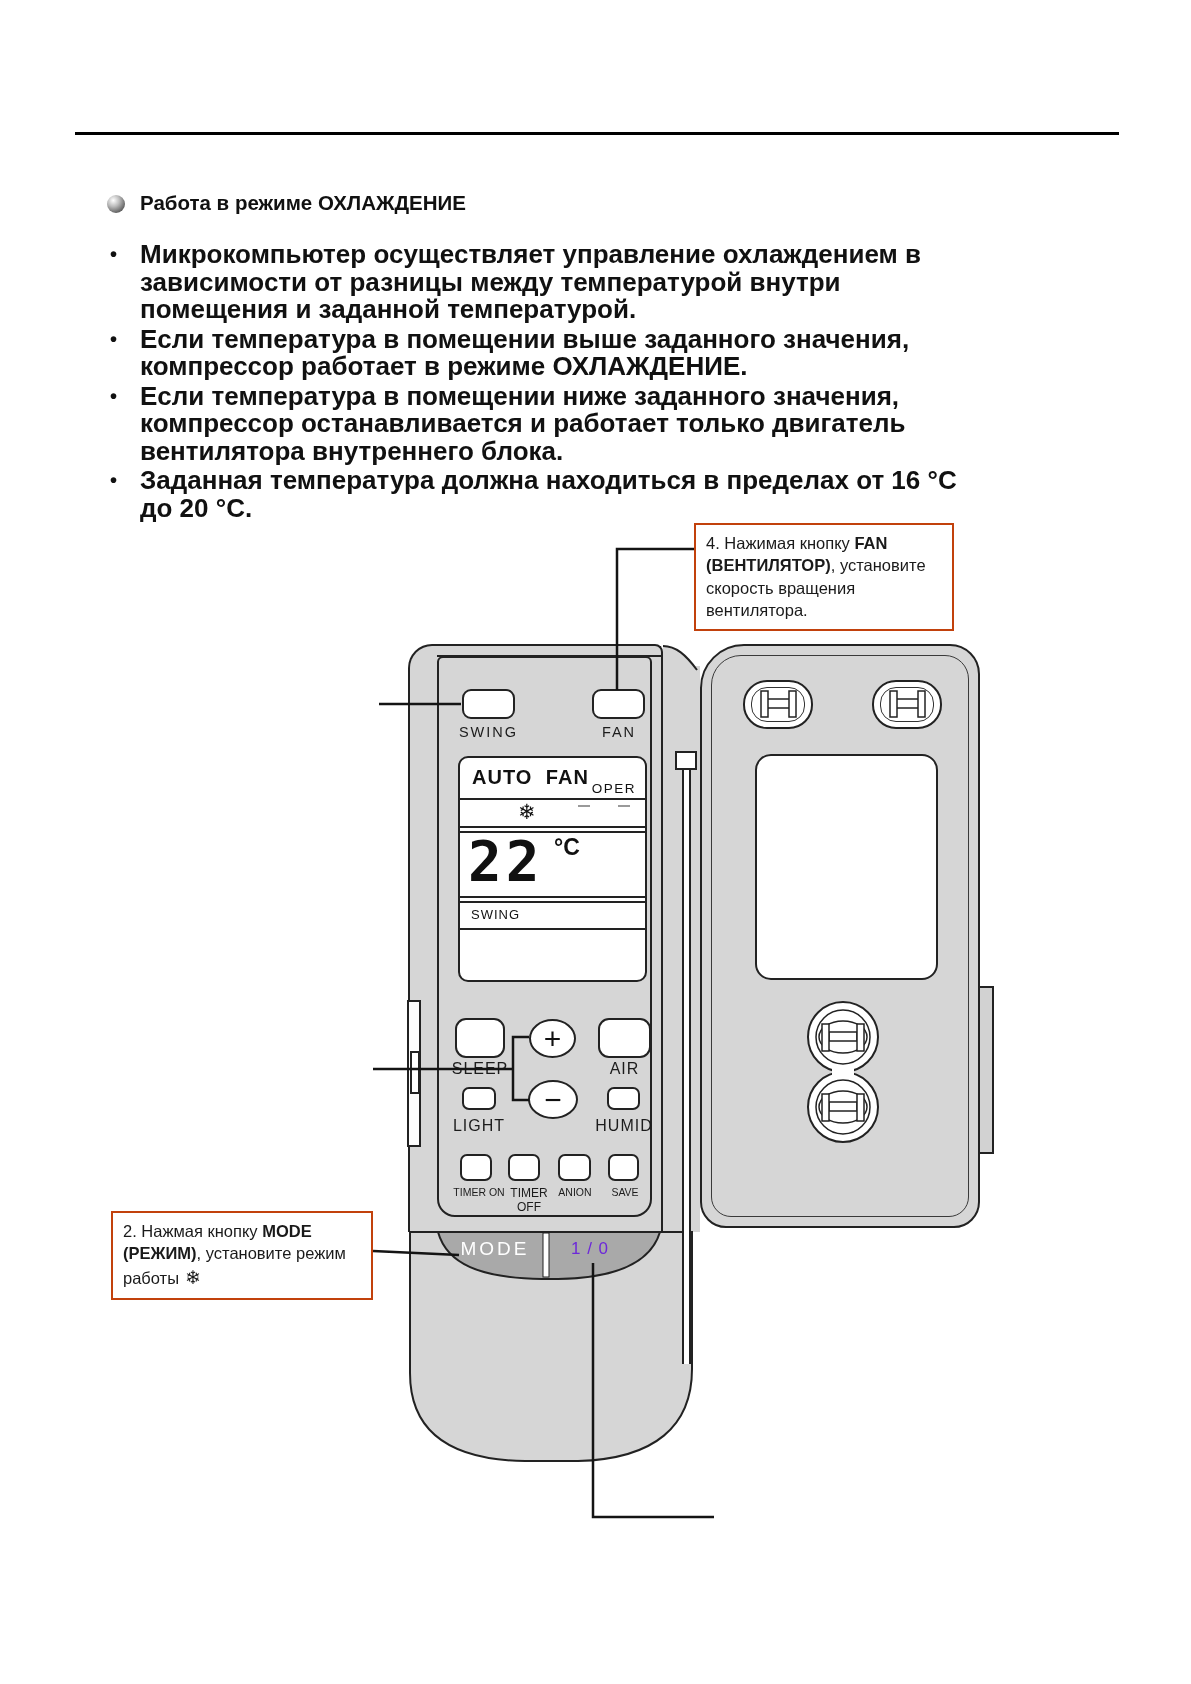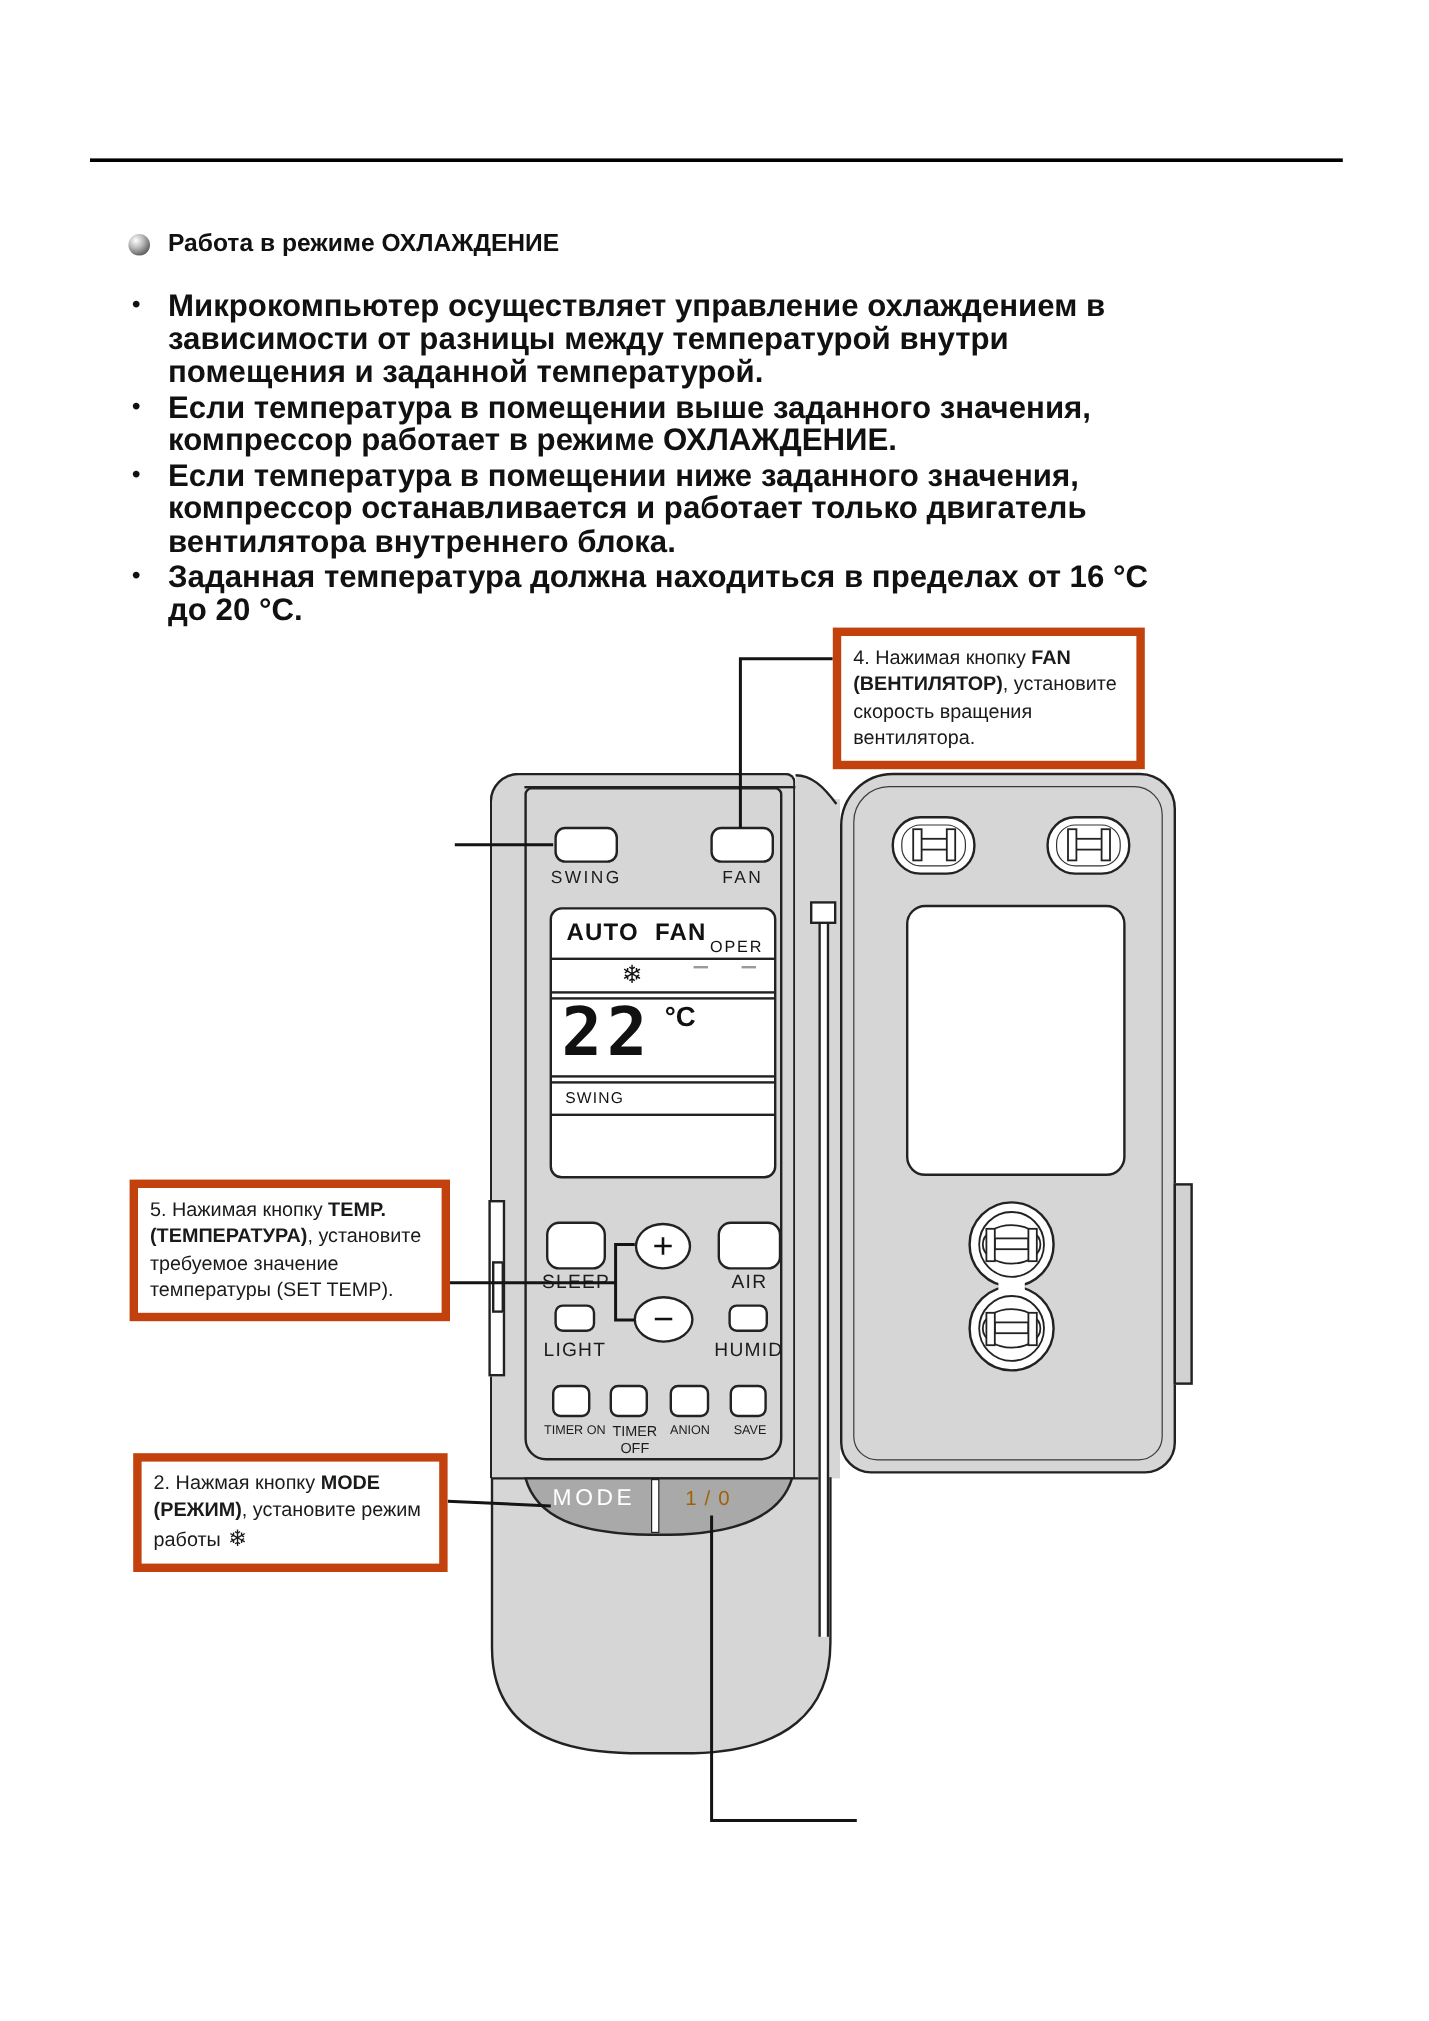--- a/index.html
+++ b/index.html
@@ -12,21 +12,21 @@
       background:radial-gradient(circle at 35% 30%, #ffffff 0%, #bdbdbd 35%, #6b6b6b 70%, #2c2c2c 100%);}
   .title{position:absolute;left:140px;top:170px;font-size:20.5px;font-weight:700;}
 
   
   .bullets{position:absolute;left:110px;top:220px;width:865px;}
   .b-row{display:flex;margin-bottom:2px;}
   .b-dot{width:30px;font-size:20px;font-weight:700;line-height:27.5px;}
   .b-text{width:830px;font-size:26px;font-weight:700;line-height:27.5px;}
 
   
-  .callout{position:absolute;background:#fff;border:7px solid #c2410c;padding:7px 10px;
+  .callout{position:absolute;background:#fff;border:2px solid #c2410c;padding:7px 10px;
            font-size:16.5px;line-height:1.36;color:#1a1a1a;box-sizing:border-box;}
   .box4{left:694px;top:502px;width:260px;}
   .box3{left:108px;top:634px;width:271px;}
   .box5{left:108px;top:962px;width:267px;}
   .box2{left:111px;top:1190px;width:262px;}
   .box1{left:714px;top:1454px;width:312px;}
   .snow-inline{font-size:19px;margin-left:6px;}
 
   
   .remote-body{position:absolute;left:408px;top:623px;width:255px;height:588px;background:#d6d6d6;
@@ -79,21 +79,21 @@
   .fan-lbl{left:588px;top:703px;width:62px;font-size:14.5px;letter-spacing:2px;}
   .sleep-lbl{left:444px;top:1039px;width:72px;font-size:16px;letter-spacing:1px;}
   .air-lbl{left:596px;top:1039px;width:57px;font-size:16px;letter-spacing:1px;}
   .light-lbl{left:445px;top:1096px;width:68px;font-size:16px;letter-spacing:1px;}
   .humid-lbl{left:589px;top:1096px;width:70px;font-size:16px;letter-spacing:1px;}
   .ton-lbl{left:448px;top:1165px;width:62px;font-size:10.5px;}
   .toff-lbl{left:497px;top:1165px;width:64px;font-size:12px;}
   .anion-lbl{left:549px;top:1165px;width:52px;font-size:10.5px;}
   .save-lbl{left:600px;top:1165px;width:50px;font-size:10.5px;}
   .mode-lbl{left:440px;top:1217px;width:110px;font-size:19px;letter-spacing:3px;color:#fff;}
-  .power-lbl{left:545px;top:1218px;width:90px;font-size:17px;letter-spacing:1px;color:#a16207;}
+  .power-lbl{left:545px;top:1218px;width:90px;font-size:17px;letter-spacing:1px;color:#6d28d9;}
 
   
   .cover{position:absolute;left:700px;top:623px;width:280px;height:584px;background:#d6d6d6;
       border:2.5px solid #222;border-radius:44px 30px 26px 26px;box-sizing:border-box;}
   .cover-inner{position:absolute;left:711px;top:634px;width:258px;height:562px;
       border:1.5px solid #3a3a3a;border-radius:30px 24px 20px 20px;box-sizing:border-box;}
   .slider{position:absolute;top:659px;width:70px;height:49px;background:#fff;border:2px solid #222;
       border-radius:24px;box-sizing:border-box;}
   .s1{left:743px;} .s2{left:872px;}
   .slider-inner{position:absolute;top:666px;width:54px;height:35px;border:1.5px solid #333;
@@ -242,20 +242,17 @@
   </svg>
 
   <div class="hinge-slit"></div>
   <div class="hinge-notch"></div>
   <div class="lbl mode-lbl">MODE</div>
   <div class="lbl power-lbl">1 / 0</div>
 
   <div class="callout box4">
     <span>4. Нажимая кнопку </span><b>FAN (ВЕНТИЛЯТОР)</b><span>, установите скорость вращения вентилятора.</span>
   </div>
-  <div class="callout box5">
-    <span>5. Нажимая кнопку </span><b>TEMP. (ТЕМПЕРАТУРА)</b><span>, установите требуемое значение температуры (SET TEMP).</span>
-  </div>
   <div class="callout box2">
     <span>2. Нажмая кнопку </span><b>MODE (РЕЖИМ)</b><span>, установите режим работы</span><span class="snow-inline">❄</span>
   </div>
 
 </div>
 
 </body></html>

